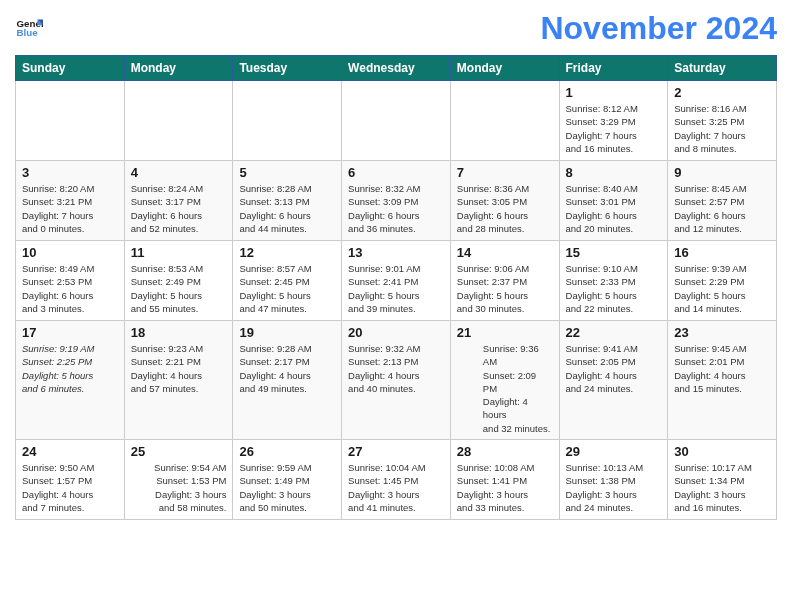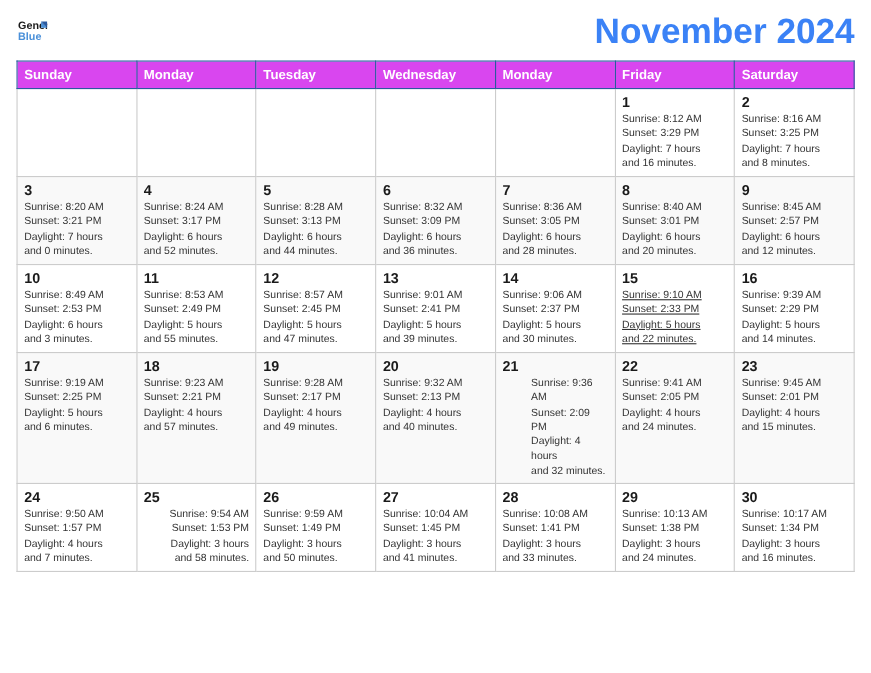--- a/index.html
+++ b/index.html
@@ -42,21 +42,21 @@
     .subtitle {
       font-size: 15px;
       color: #333;
     }
     table {
       width: 100%;
       border-collapse: collapse;
       table-layout: fixed;
     }
     thead th {
-      background-color: #d946ef;
+      background-color: #0f766e;
       color: white;
       text-align: left;
       padding: 5px 6px;
       font-size: 12px;
       font-weight: bold;
       border: 1px solid #2a5a9f;
     }
     tbody td {
       vertical-align: top;
       padding: 4px 6px;
@@ -219,37 +219,37 @@
           </td>
           <td>
             <span class="day-number">14</span>
             <div class="day-info" style="white-space: pre-line;">Sunrise: 9:06 AM
 Sunset: 2:37 PM
 Daylight: 5 hours
 and 30 minutes.</div>
           </td>
           <td>
             <span class="day-number">15</span>
-            <div class="day-info" style="white-space: pre-line; text-decoration: underline;">Sunrise: 9:10 AM
+            <div class="day-info" style="white-space: pre-line;">Sunrise: 9:10 AM
 Sunset: 2:33 PM
 Daylight: 5 hours
 and 22 minutes.</div>
           </td>
           <td>
             <span class="day-number">16</span>
             <div class="day-info" style="white-space: pre-line;">Sunrise: 9:39 AM
 Sunset: 2:29 PM
 Daylight: 5 hours
 and 14 minutes.</div>
           </td>
         </tr>
         <tr>
           <td>
             <span class="day-number">17</span>
-            <div class="day-info" style="white-space: pre-line;">Sunrise: 9:19 AM
+            <div class="day-info" style="white-space: pre-line; font-style: italic;">Sunrise: 9:19 AM
 Sunset: 2:25 PM
 Daylight: 5 hours
 and 6 minutes.</div>
           </td>
           <td>
             <span class="day-number">18</span>
             <div class="day-info" style="white-space: pre-line;">Sunrise: 9:23 AM
 Sunset: 2:21 PM
 Daylight: 4 hours
 and 57 minutes.</div>

